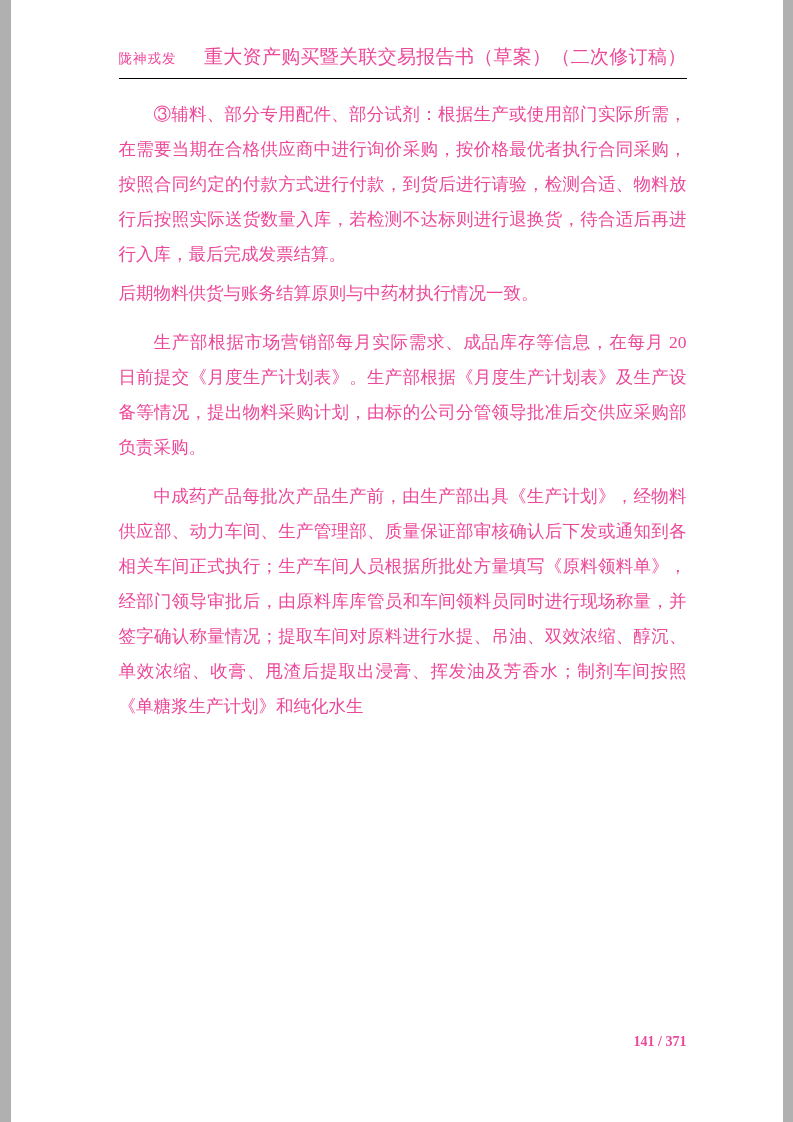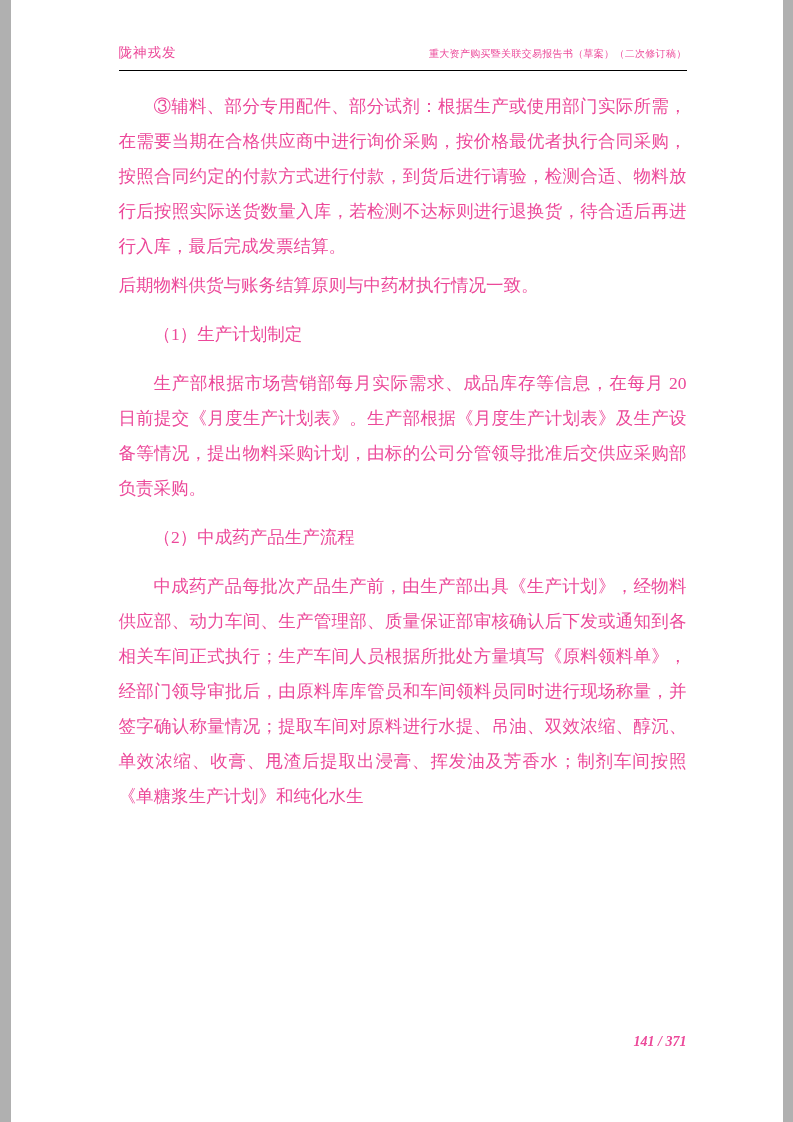--- a/index.html
+++ b/index.html
@@ -29,21 +29,21 @@
     justify-content: space-between;
     align-items: baseline;
     font-size: 13.5px;
     padding-bottom: 6px;
   }
   .header-left {
     font-family: "Liberation Serif", "DejaVu Serif", serif;
     letter-spacing: 1px;
   }
   .header-right {
-    font-size: 10px;
+    font-size: 19px;
     letter-spacing: 0.3px;
   }
   .header-rule {
     border-bottom: 1px solid #000;
     margin-top: 2px;
   }
   .body-text {
     margin-top: 18px;
     font-size: 17.5px;
     line-height: 35px;
@@ -61,40 +61,37 @@
   .para.gap {
     margin-top: 14px;
   }
   .footer {
     position: absolute;
     right: 96px;
     bottom: 72px;
     font-size: 14px;
     font-weight: bold;
     font-family: "Liberation Serif", "DejaVu Serif", serif;
-    font-style: italic;
   }
 </style>
 </head>
 <body>
 
 <div class="page">
   <div class="content">
 
     <div class="header">
       <div class="header-left">陇神戎发</div>
       <div class="header-right">重大资产购买暨关联交易报告书（草案）（二次修订稿）</div>
     </div>
     <div class="header-rule"></div>
 
     <div class="body-text">
       <p class="para indent gap">③辅料、部分专用配件、部分试剂：根据生产或使用部门实际所需，在需要当期在合格供应商中进行询价采购，按价格最优者执行合同采购，按照合同约定的付款方式进行付款，到货后进行请验，检测合适、物料放行后按照实际送货数量入库，若检测不达标则进行退换货，待合适后再进行入库，最后完成发票结算。</p>
       <p class="para">后期物料供货与账务结算原则与中药材执行情况一致。</p>
-      <p class="para indent gap">（1）生产计划制定</p>
       <p class="para indent gap">生产部根据市场营销部每月实际需求、成品库存等信息，在每月 20 日前提交《月度生产计划表》。生产部根据《月度生产计划表》及生产设备等情况，提出物料采购计划，由标的公司分管领导批准后交供应采购部负责采购。</p>
-      <p class="para indent gap">（2）中成药产品生产流程</p>
       <p class="para indent gap">中成药产品每批次产品生产前，由生产部出具《生产计划》，经物料供应部、动力车间、生产管理部、质量保证部审核确认后下发或通知到各相关车间正式执行；生产车间人员根据所批处方量填写《原料领料单》，经部门领导审批后，由原料库库管员和车间领料员同时进行现场称量，并签字确认称量情况；提取车间对原料进行水提、吊油、双效浓缩、醇沉、单效浓缩、收膏、甩渣后提取出浸膏、挥发油及芳香水；制剂车间按照《单糖浆生产计划》和纯化水生</p>
     </div>
 
   </div>
 
   <div class="footer">141 / 371</div>
 </div>
 
 </body></html>

